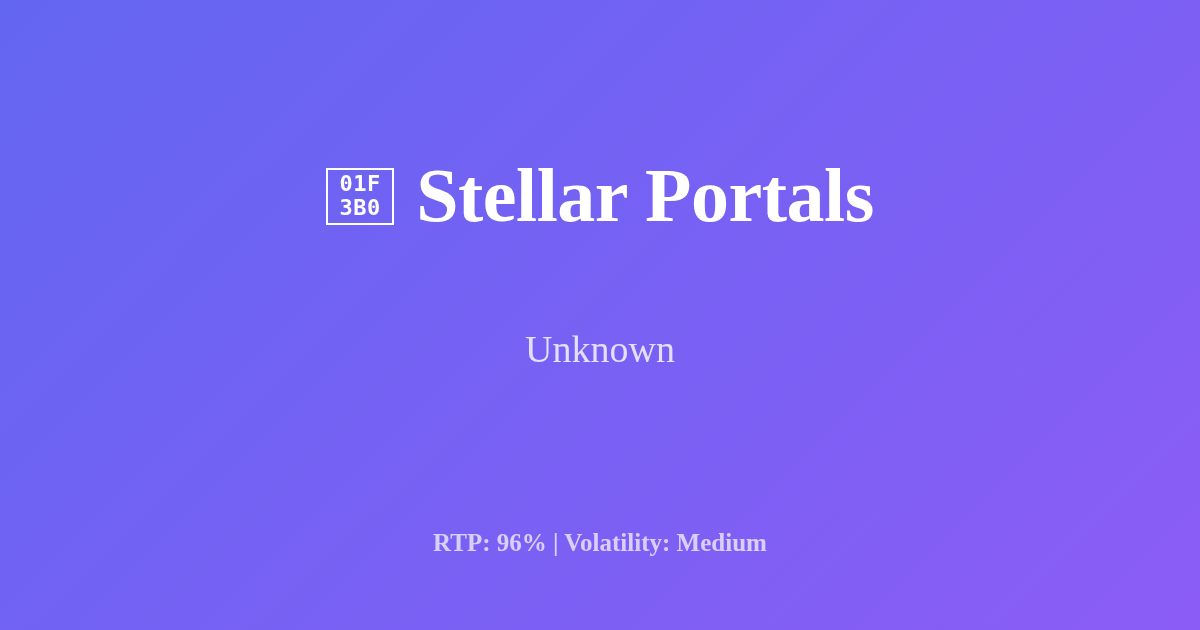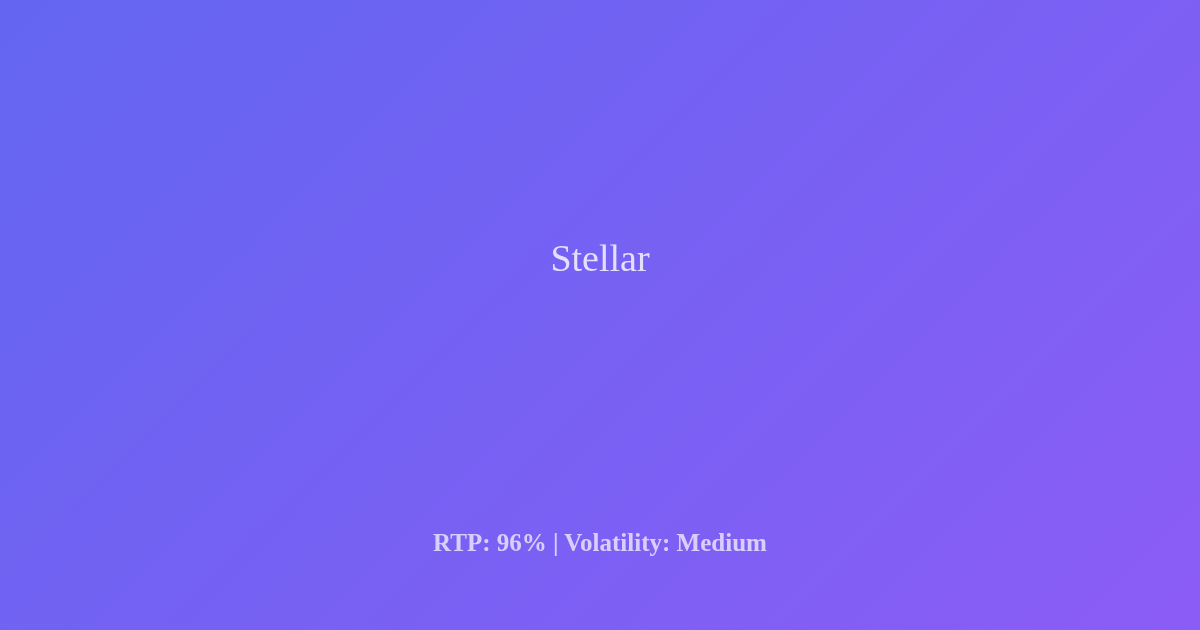--- a/index.html
+++ b/index.html
@@ -107,20 +107,29 @@
     color: rgba(255, 255, 255, 0.70);
   }
 </style>
 </head>
 <body>
 
 <div class="og-card">
 
   <div class="hero">
 
+    <div class="title-row">
 
-    <div class="subtitle">Stellar</div>
+      <span class="tofu">
+        <span class="tofu-row">01F</span>
+        <span class="tofu-row">3B0</span>
+      </span>
+
+      <h1 class="title-text">Stellar Portals</h1>
+    </div>
+
+    <div class="subtitle">Unknown</div>
 
   </div>
 
   <div class="meta">RTP: 96% | Volatility: Medium</div>
 
 </div>
 
 </body></html>

